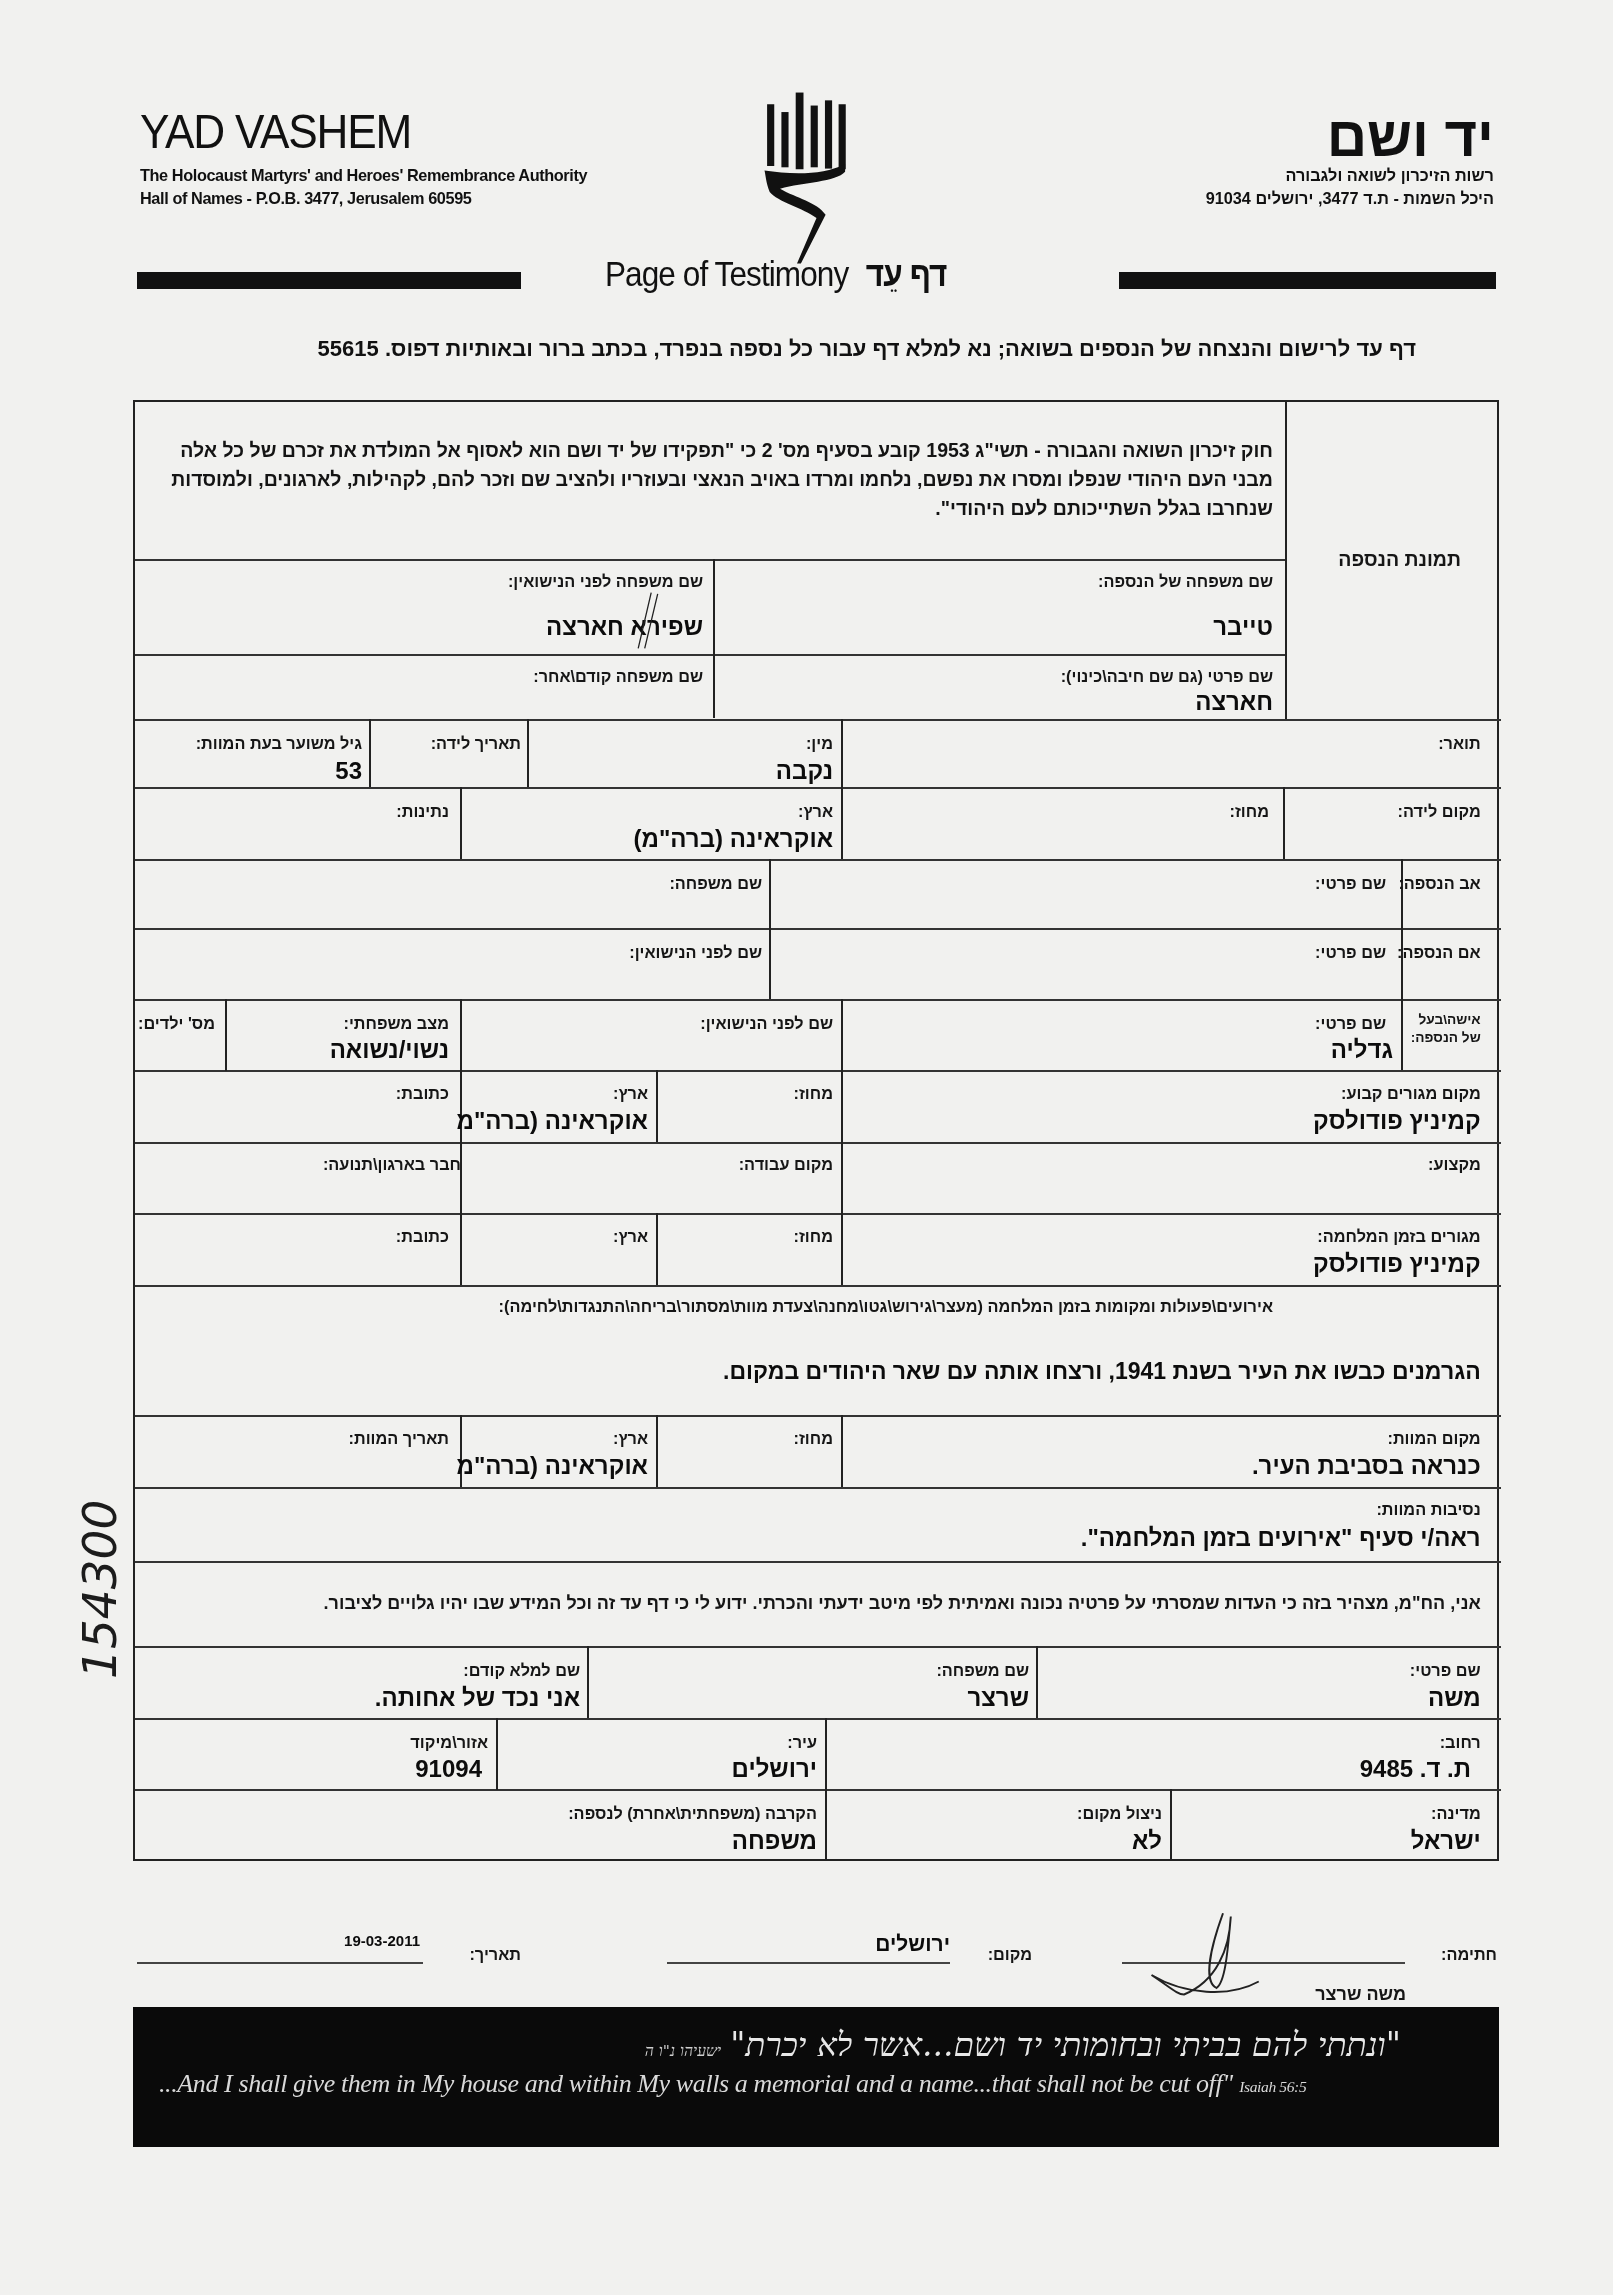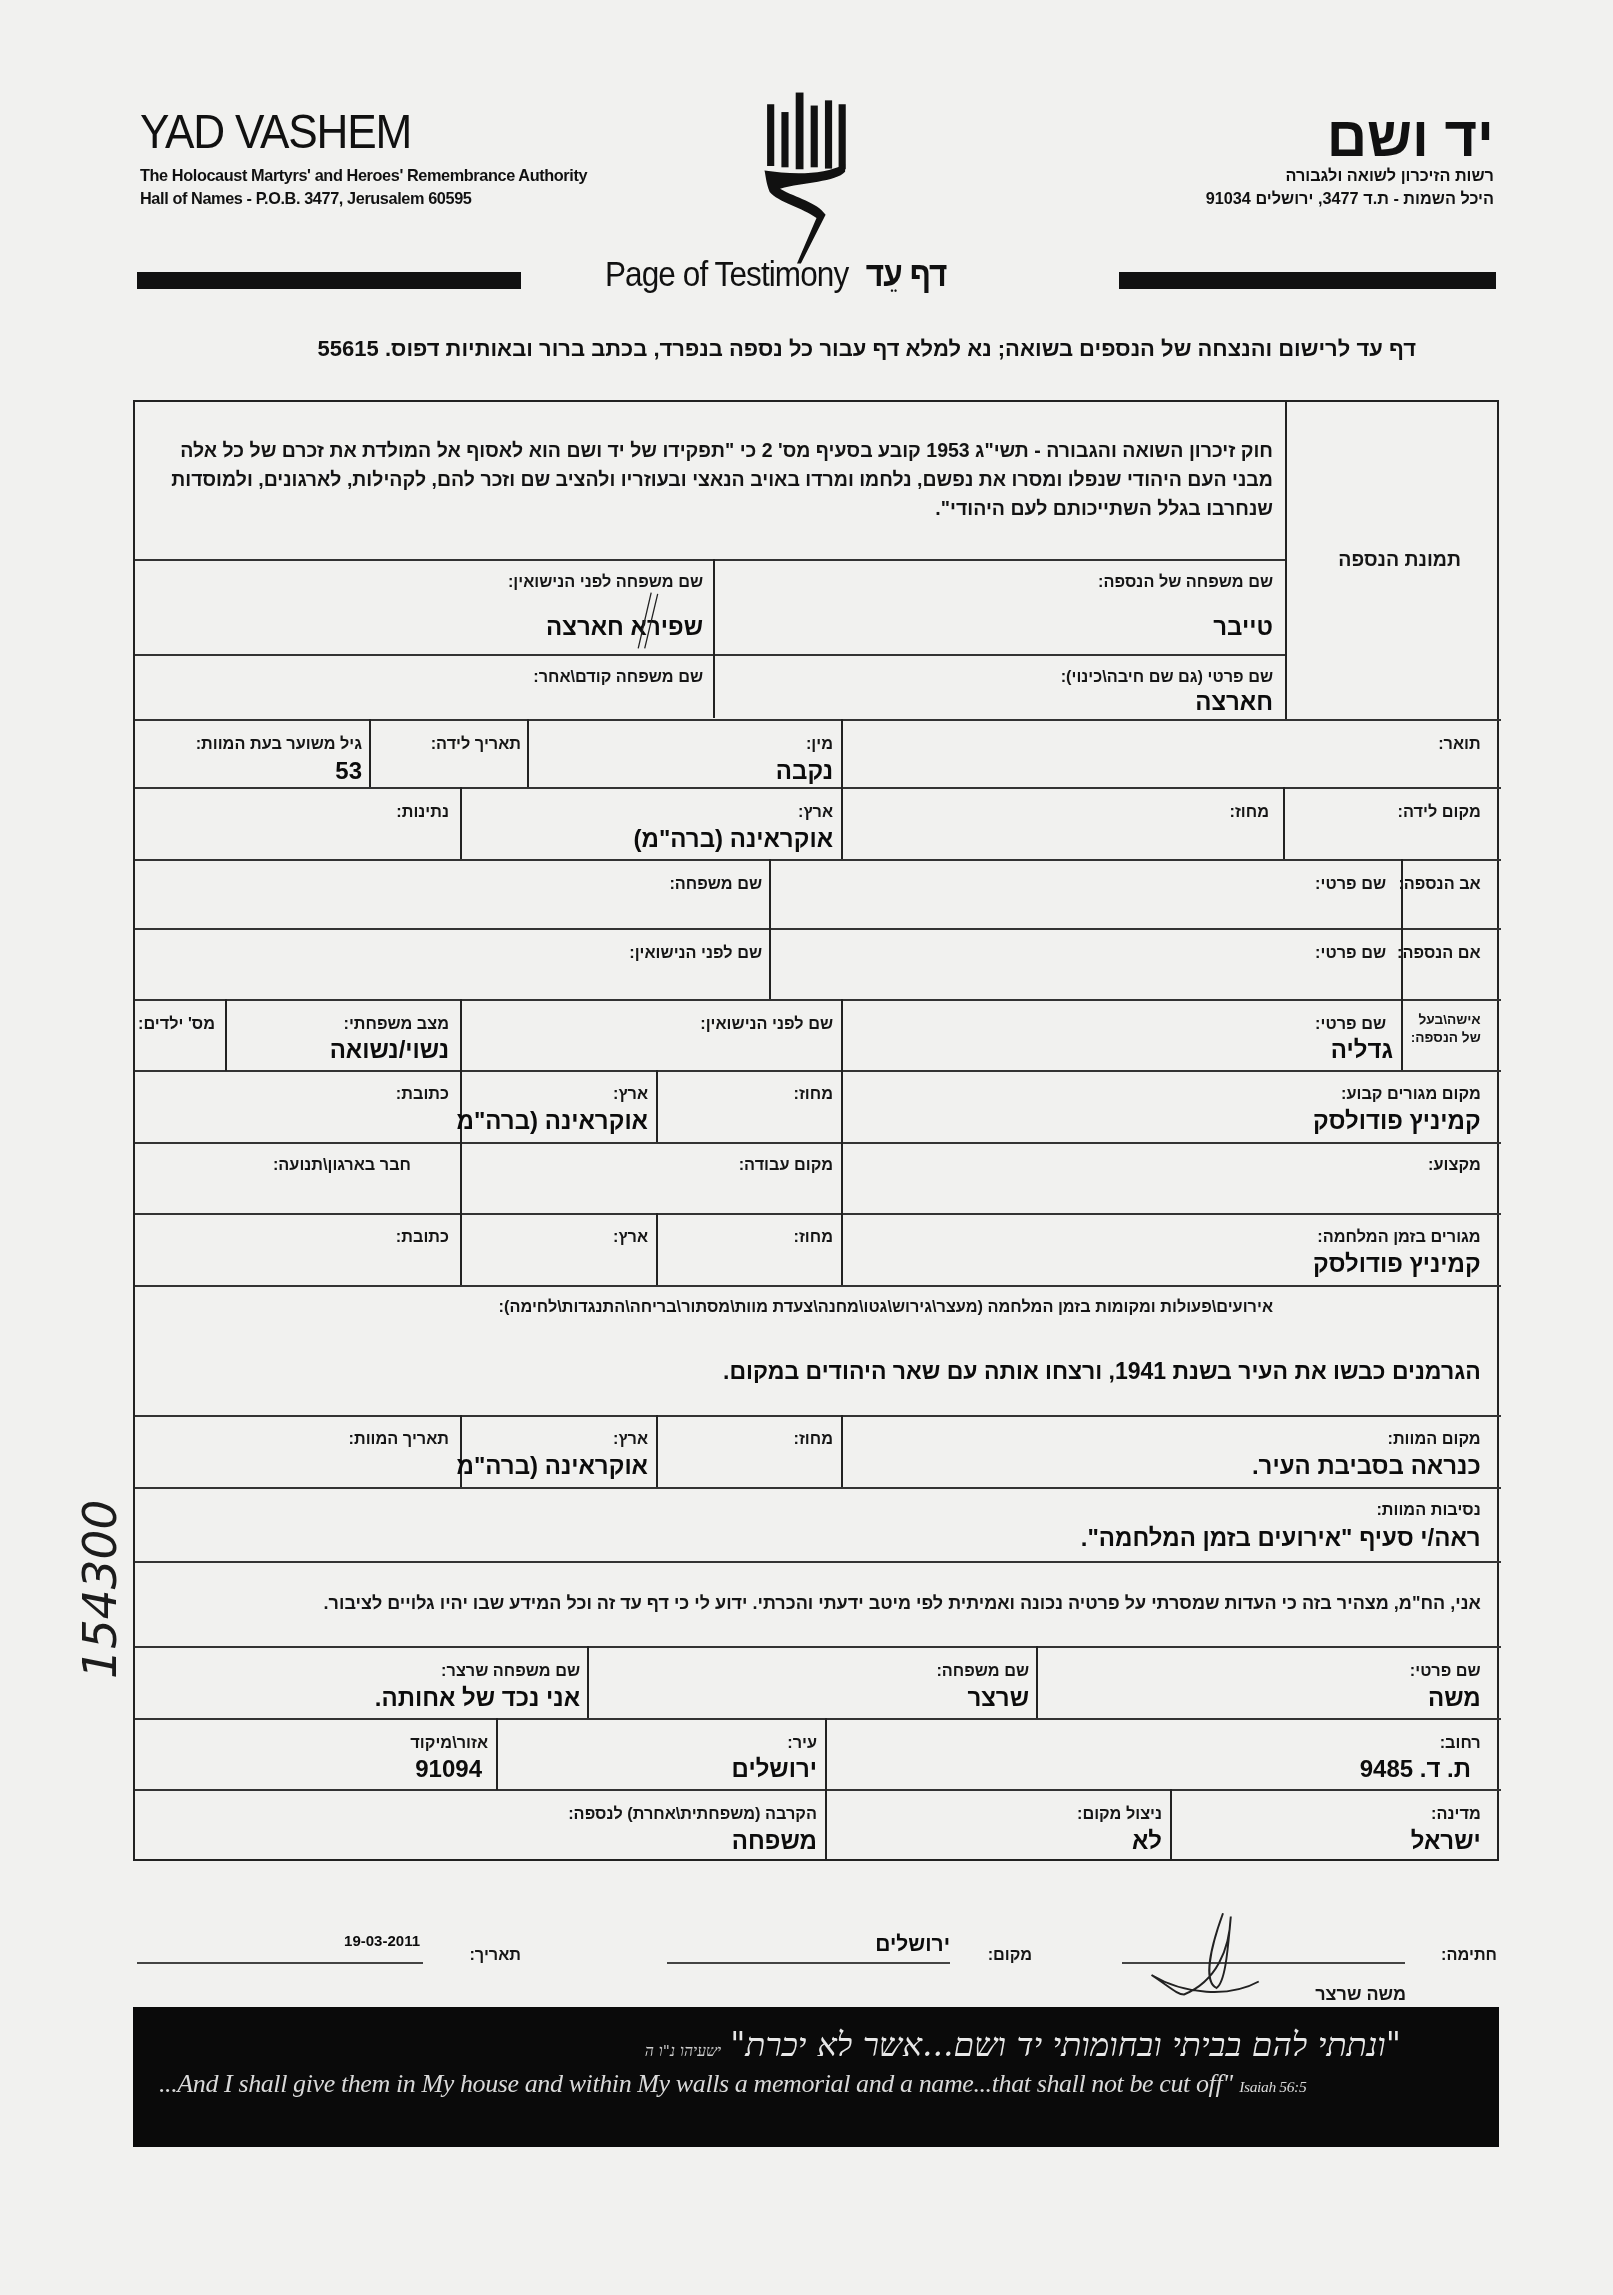--- a/index.html
+++ b/index.html
@@ -183,21 +183,21 @@
 
   <div class="lbl" style="right:16.3px; top:682px;">מקום מגורים קבוע:</div>
   <div class="val" style="right:16.3px; top:705px;">קמיניץ פודולסק</div>
   <div class="lbl" style="right:664px; top:682px;">מחוז:</div>
   <div class="lbl" style="right:849px; top:682px;">ארץ:</div>
   <div class="val" style="right:849px; top:705px; width:195px; overflow:hidden;">אוקראינה (ברה"מ</div>
   <div class="lbl" style="right:1048px; top:682px;">כתובת:</div>
 
   <div class="lbl" style="right:16.3px; top:753px;">מקצוע:</div>
   <div class="lbl" style="right:664px; top:753px;">מקום עבודה:</div>
-  <div class="lbl" style="right:1086px; top:753px;margin-left:20px;">חבר בארגון\תנועה:</div>
+  <div class="lbl" style="right:1036px; top:753px;margin-left:20px;">חבר בארגון\תנועה:</div>
 
   <div class="lbl" style="right:16.3px; top:825px;">מגורים בזמן המלחמה:</div>
   <div class="val" style="right:16.3px; top:848px;">קמיניץ פודולסק</div>
   <div class="lbl" style="right:664px; top:825px;">מחוז:</div>
   <div class="lbl" style="right:849px; top:825px;">ארץ:</div>
   <div class="lbl" style="right:1048px; top:825px;">כתובת:</div>
 
   <div class="lbl" style="right:224px; top:895px;">אירועים\פעולות ומקומות בזמן המלחמה (מעצר\גירוש\גטו\מחנה\צעדת מוות\מסתור\בריחה\התנגדות\לחימה):</div>
   <div class="val" style="right:16.3px; top:956px; font-size:23px;">הגרמנים כבשו את העיר בשנת 1941, ורצחו אותה עם שאר היהודים במקום.</div>
 
@@ -210,21 +210,21 @@
 
   <div class="lbl" style="right:16.3px; top:1098px;">נסיבות המוות:</div>
   <div class="val" style="right:16.3px; top:1122px;">ראה/י סעיף "אירועים בזמן המלחמה".</div>
 
   <div class="lbl" style="right:16.3px; top:1191px; font-size:18px;">אני, הח"מ, מצהיר בזה כי העדות שמסרתי על פרטיה נכונה ואמיתית לפי מיטב ידעתי והכרתי. ידוע לי כי דף עד זה וכל המידע שבו יהיו גלויים לציבור.</div>
 
   <div class="lbl" style="right:16.3px; top:1259px;">שם פרטי:</div>
   <div class="val" style="right:16.3px; top:1282px;">משה</div>
   <div class="lbl" style="right:468px; top:1259px;">שם משפחה:</div>
   <div class="val" style="right:468px; top:1282px;">שרצר</div>
-  <div class="lbl" style="right:917px; top:1259px;">שם משפחה שרצר:</div>
+  <div class="lbl" style="right:917px; top:1259px;">שם למלא קודם:</div>
   <div class="val" style="right:917px; top:1282px;">אני נכד של אחותה.</div>
 
   <div class="lbl" style="right:16.3px; top:1331px;">רחוב:</div>
   <div class="val" style="right:26px; top:1353px;">ת. ד. 9485</div>
   <div class="lbl" style="right:680px; top:1331px;">עיר:</div>
   <div class="val" style="right:680px; top:1353px;">ירושלים</div>
   <div class="lbl" style="right:1009px; top:1331px;">אזור\מיקוד</div>
   <div class="val" style="right:1015px; top:1353px;">91094</div>
 
   <div class="lbl" style="right:16.3px; top:1402px;">מדינה:</div>

